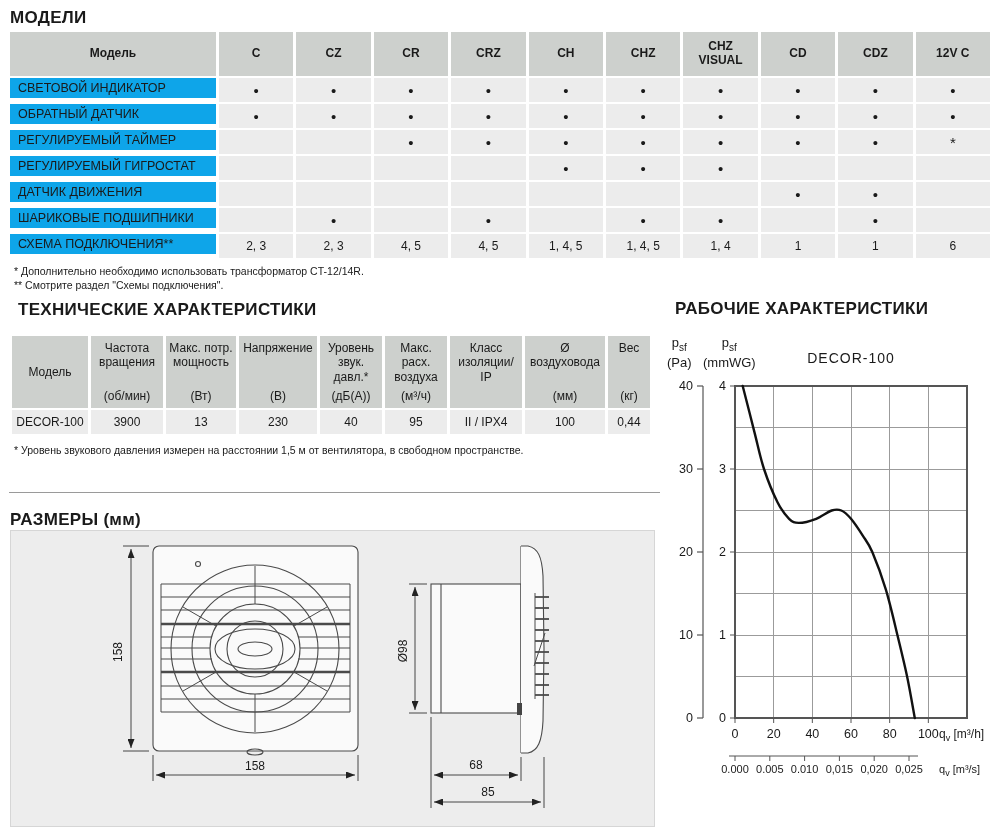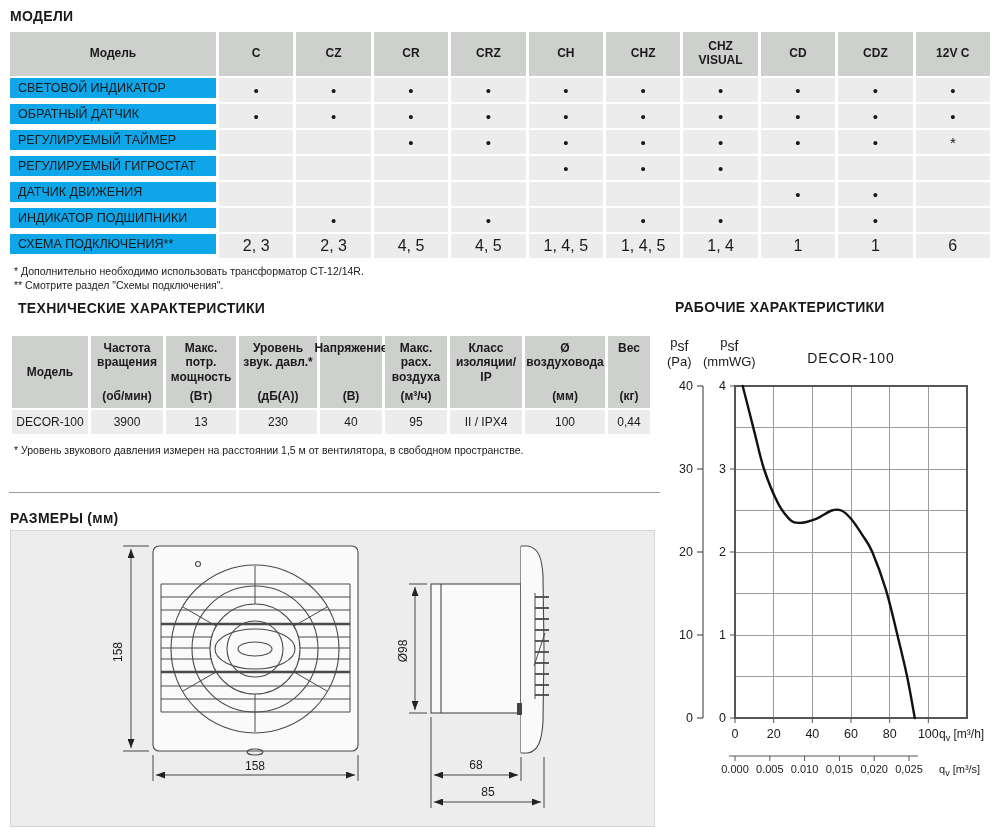--- a/index.html
+++ b/index.html
@@ -1,52 +1,52 @@
 <!DOCTYPE html>
 <html><head>
 <meta charset="utf-8">
 <style>
   html,body{margin:0;padding:0;}
   body{width:1000px;height:837px;position:relative;background:#ffffff;
        font-family:"Liberation Sans","DejaVu Sans",sans-serif;color:#1a1a1a;overflow:hidden;}
-  .sec-title{position:absolute;font-size:14px;font-weight:bold;letter-spacing:.3px;margin:0;}
+  .sec-title{position:absolute;font-size:17px;font-weight:bold;letter-spacing:.3px;margin:0;}
 
   
   .mtable{position:absolute;left:10px;top:32px;width:980px;display:grid;
           grid-template-columns:206px repeat(10,1fr);gap:2px 3px;font-size:12px;}
   .mtable .hc{background:#cdd0cd;display:flex;align-items:center;justify-content:center;
               font-weight:bold;height:44px;text-align:center;line-height:1.15;white-space:pre-line;}
   .mtable .lc{background:#0ea5e9;display:flex;align-items:center;padding-left:8px;height:20px;
               font-size:12.5px;}
   .mtable .vc{background:#ececec;display:flex;align-items:center;justify-content:center;height:24px;
               font-size:15px;}
-  .mtable .vc.num{font-size:16px;}
+  .mtable .vc.num{font-size:12px;}
 
   .fnote{position:absolute;font-size:10.5px;line-height:14px;color:#1a1a1a;}
 
   
   .ttable{position:absolute;left:12px;top:336px;display:grid;
           grid-template-columns:76px 72px 70px 78px 62px 62px 72px 80px 42px;gap:2px 3px;font-size:12px;}
-  .ttable .hc{background:#cdd0cd;font-weight:bold;display:flex;flex-direction:column;
+  .ttable .hc{background:#cdd0cd;font-weight:normal;display:flex;flex-direction:column;
               justify-content:space-between;align-items:center;height:72px;padding:5px 2px;
               box-sizing:border-box;text-align:center;line-height:1.2;font-size:12px;}
   .ttable .hc.mid{justify-content:center;}
   .ttable .vc{background:#ececec;display:flex;align-items:center;justify-content:center;height:24px;}
 
   .divider{position:absolute;left:9px;top:492px;width:651px;height:1px;background:#9a9a9a;}
 
   
   .draw-box{position:absolute;left:10px;top:530px;width:645px;height:297px;background:#ededed;
             border:1px solid #d6d6d6;box-sizing:border-box;}
 
   
   .chart-box{position:absolute;left:655px;top:333px;width:345px;height:470px;}
   .axh{position:absolute;top:2px;display:flex;flex-direction:column;align-items:center;
        font-size:13px;line-height:15px;}
-  .axh sub{font-size:14px;}
+  .axh sub{font-size:10px;}
   svg text{font-family:"Liberation Sans","DejaVu Sans",sans-serif;}
 </style>
 </head>
 <body>
 
 <h2 class="sec-title" style="left:10px;top:8px;">МОДЕЛИ</h2>
 
 <div class="mtable">
   <div class="hc">Модель</div>
   <div class="hc">C</div>
@@ -114,21 +114,21 @@
   <div class="vc"></div>
   <div class="vc"></div>
   <div class="vc"></div>
   <div class="vc"></div>
   <div class="vc"></div>
   <div class="vc"></div>
   <div class="vc">•</div>
   <div class="vc">•</div>
   <div class="vc"></div>
 
-  <div class="lc">ИНДИКАТОР ПОДШИПНИКИ</div>
+  <div class="lc">ШАРИКОВЫЕ ПОДШИПНИКИ</div>
   <div class="vc"></div>
   <div class="vc">•</div>
   <div class="vc"></div>
   <div class="vc">•</div>
   <div class="vc"></div>
   <div class="vc">•</div>
   <div class="vc">•</div>
   <div class="vc"></div>
   <div class="vc">•</div>
   <div class="vc"></div>
@@ -159,26 +159,26 @@
     </div>
   <div class="hc">
       <span>Частота вращения</span>
       <span class="unit">(об/мин)</span>
     </div>
   <div class="hc">
       <span>Макс. потр. мощность</span>
       <span class="unit">(Вт)</span>
     </div>
   <div class="hc">
+      <span>Напряжение</span>
+      <span class="unit">(В)</span>
+    </div>
+  <div class="hc">
       <span>Уровень звук. давл.*</span>
       <span class="unit">(дБ(А))</span>
-    </div>
-  <div class="hc">
-      <span>Напряжение</span>
-      <span class="unit">(В)</span>
     </div>
   <div class="hc">
       <span>Макс. расх. воздуха</span>
       <span class="unit">(м³/ч)</span>
     </div>
   <div class="hc">
       <span>Класс изоляции/ IP</span>
     </div>
   <div class="hc">
       <span>Ø воздуховода</span>

